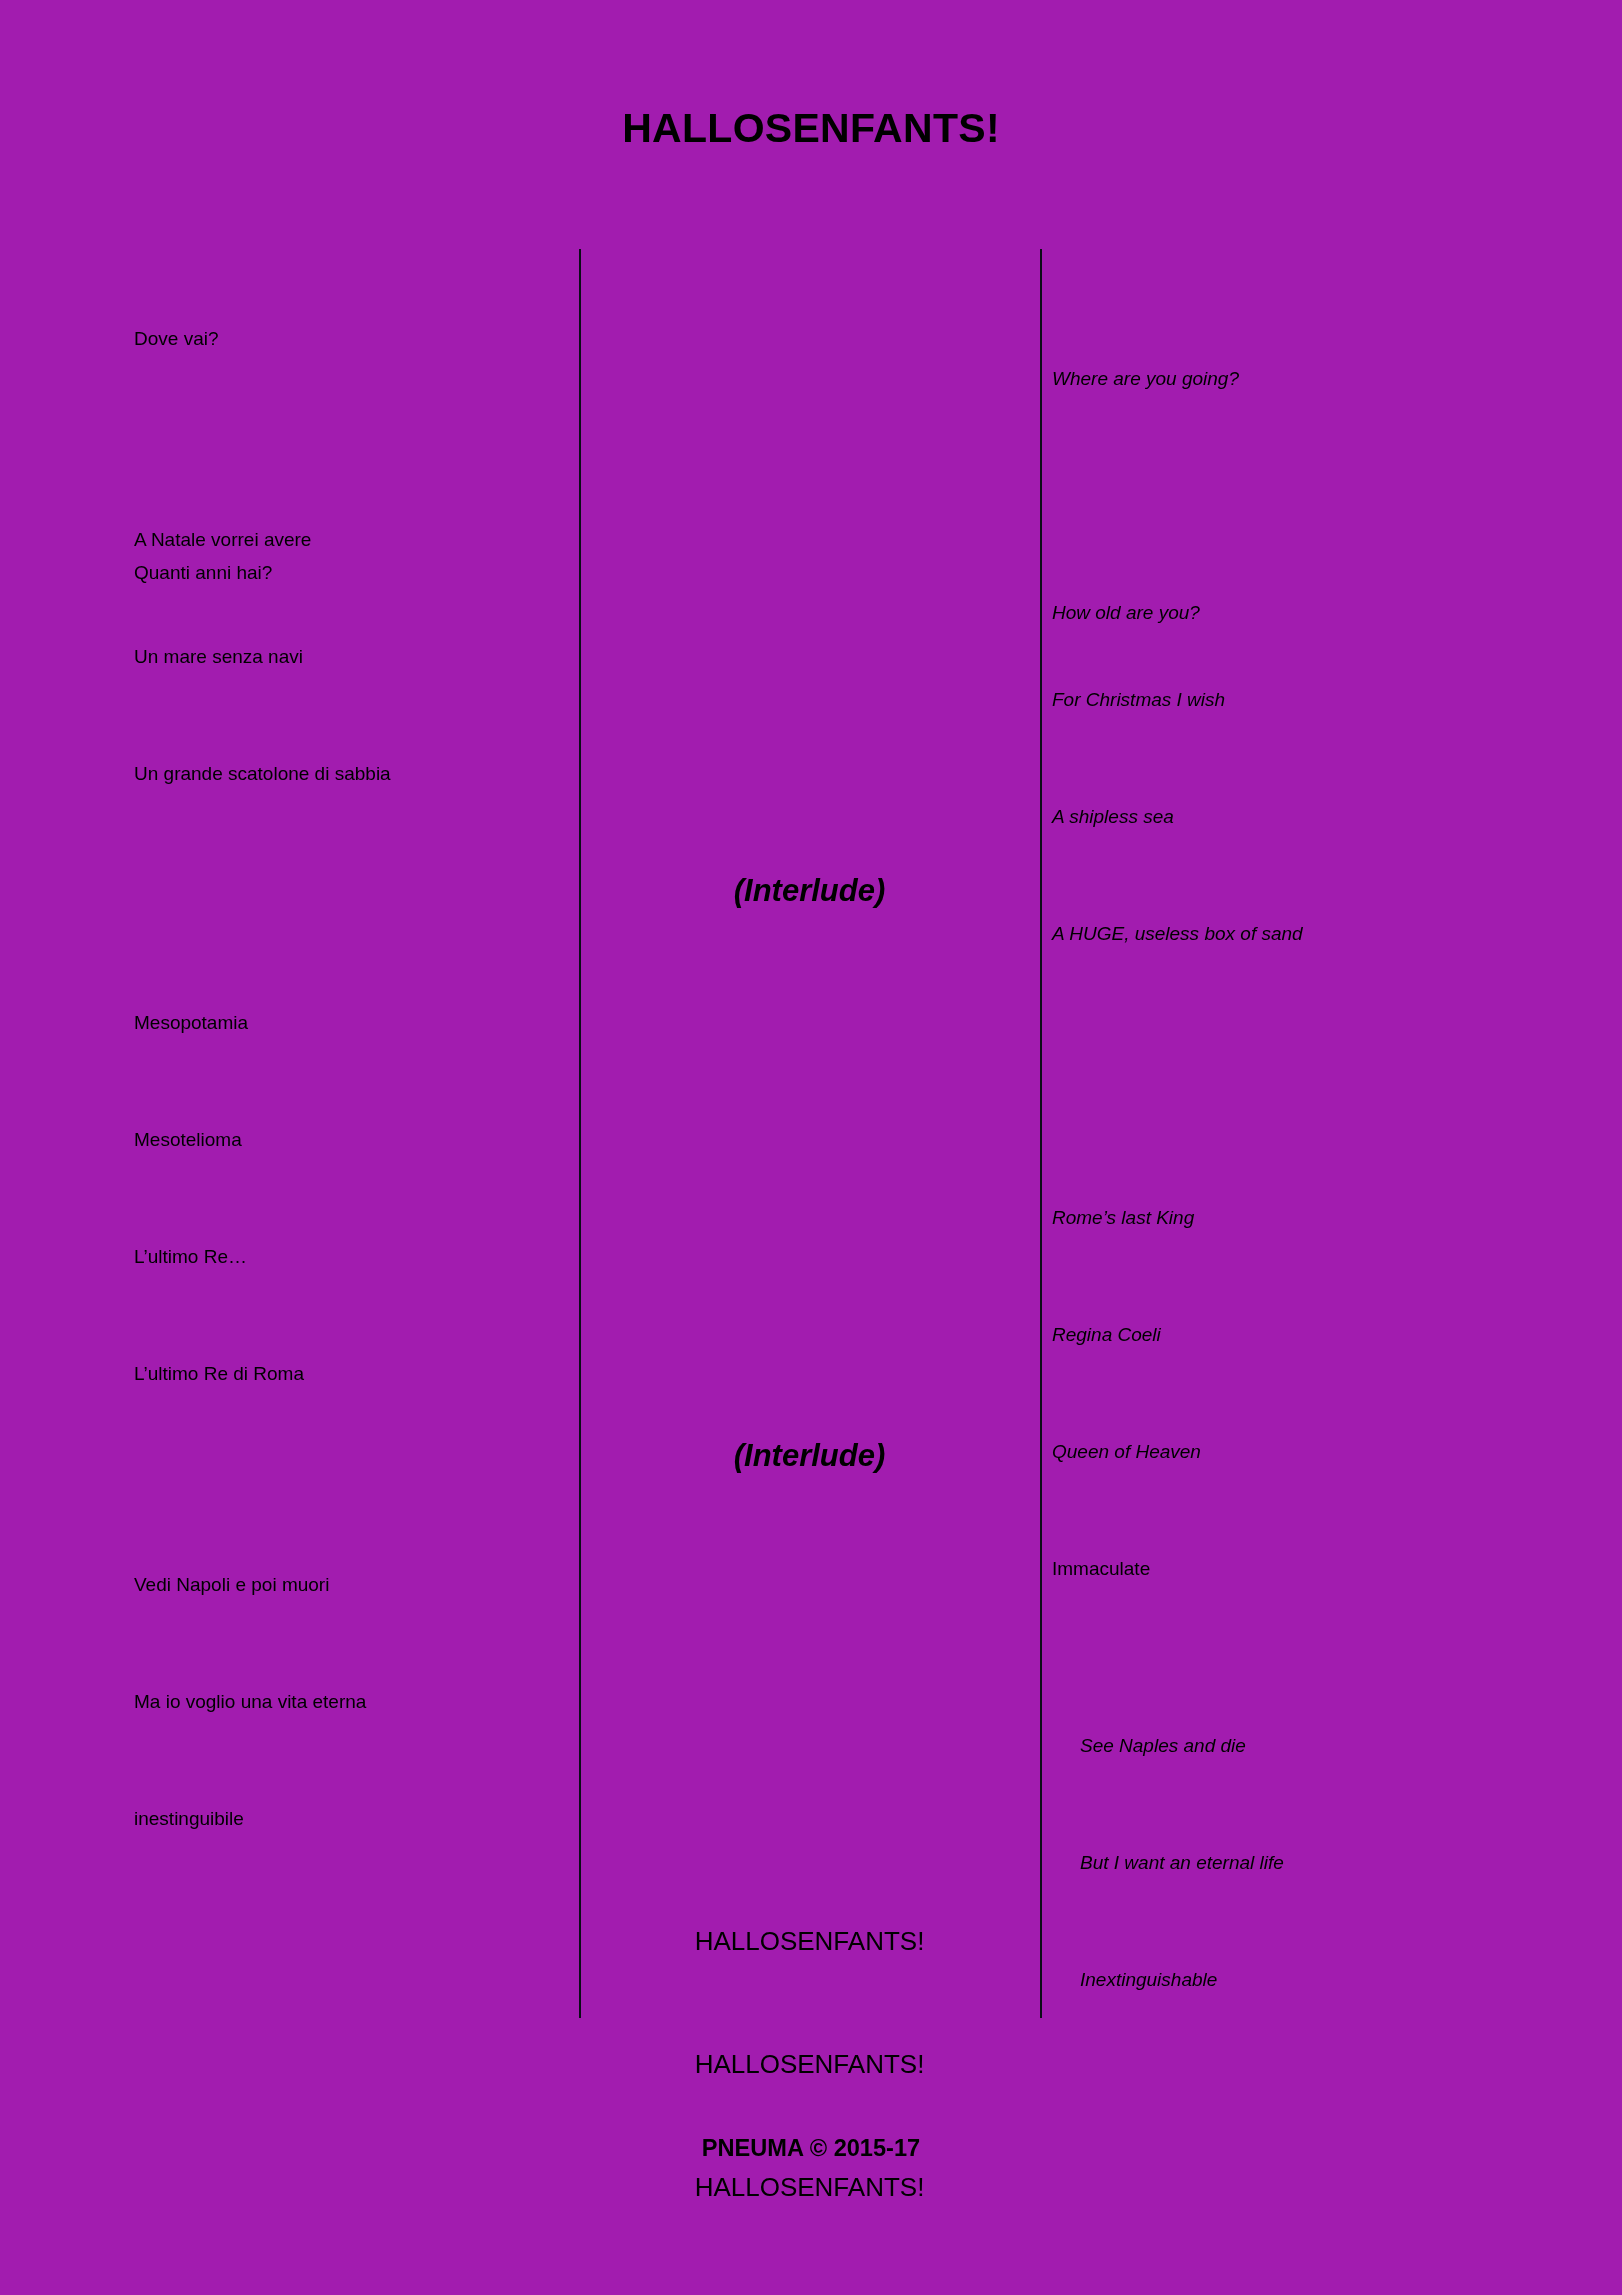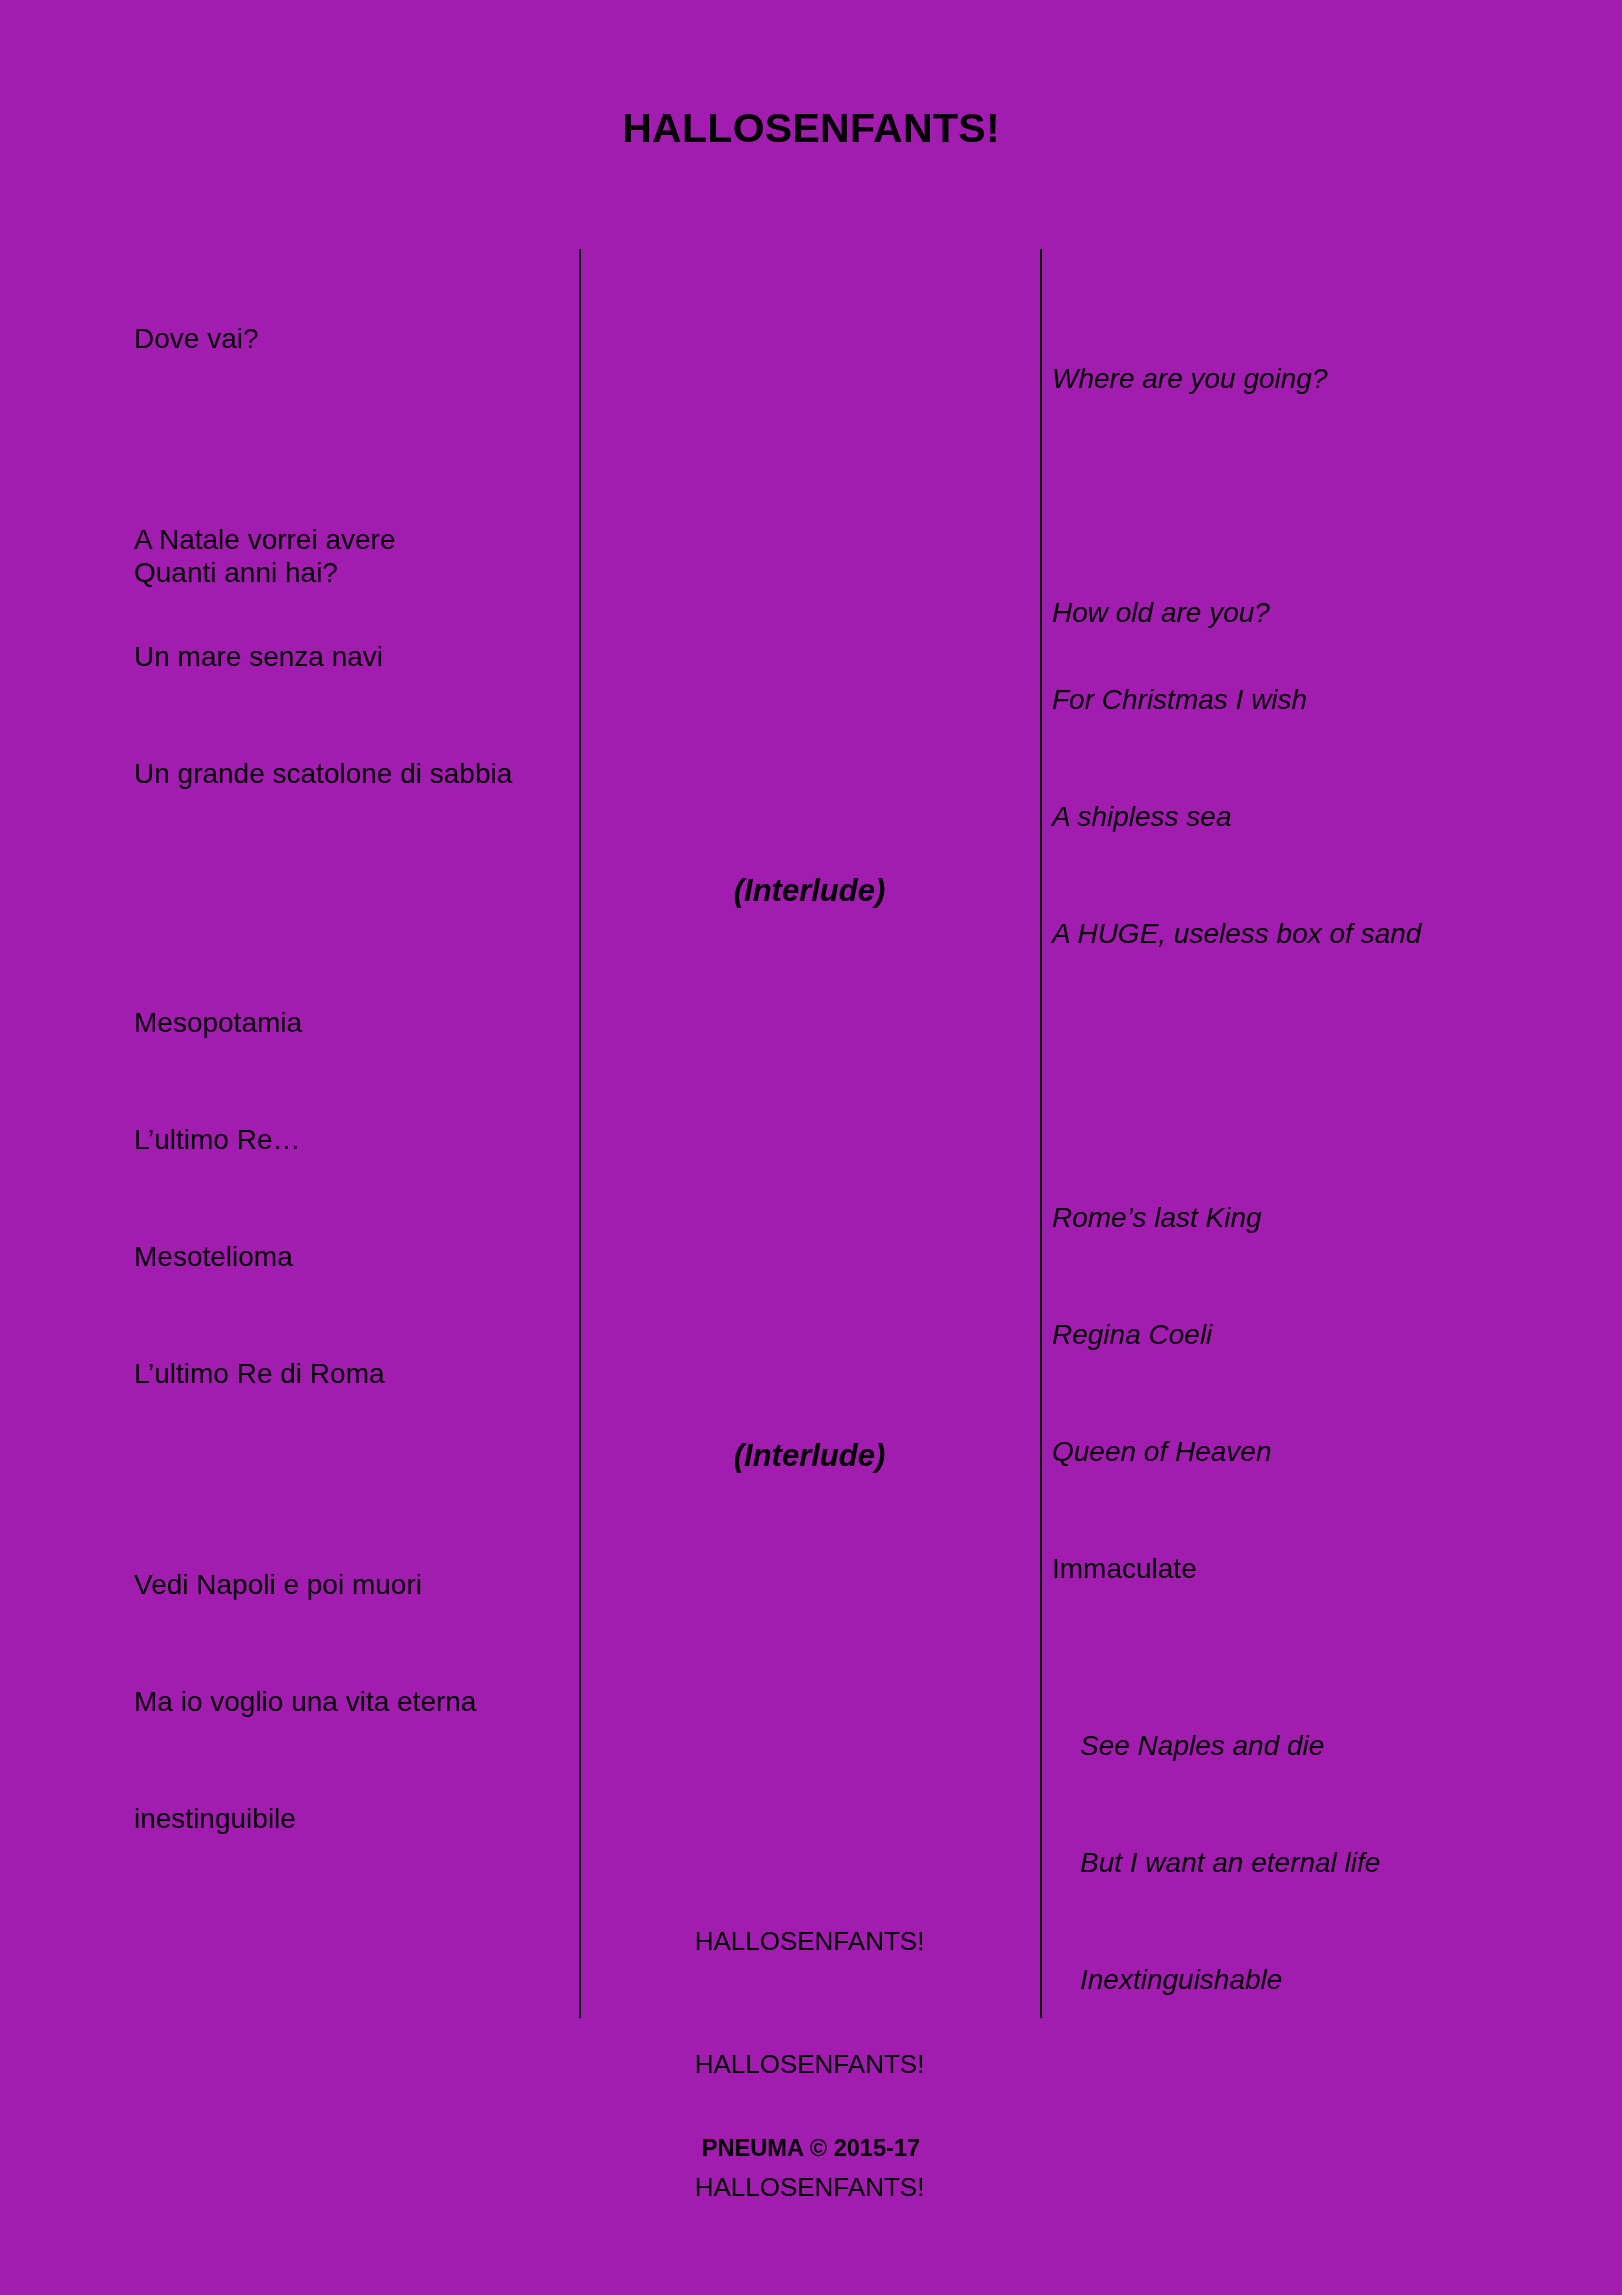--- a/index.html
+++ b/index.html
@@ -39,21 +39,21 @@
     height: 1769px;
     width: 2px;
     background: #0b0d17;
   }
   #divider-left  { left: 579px; }
   #divider-right { left: 1040px; }
 
   
   .block {
     position: absolute;
-    font-size: 28px;
+    font-size: 19px;
     line-height: 39px;
     white-space: pre-wrap;
   }
   .col-original {
     left: 134px;
     width: 432px;
     font-weight: normal;
     font-style: normal;
   }
   .col-translation {
@@ -111,22 +111,22 @@
   </div>
 
   <div class="block col-original" style="top:442px;">
     <span class="line">A Natale vorrei avere</span>
     <span class="line">Un mare senza navi</span>
     <span class="line">Un grande scatolone di sabbia</span>
   </div>
 
   <div class="block col-original" style="top:925px;">
     <span class="line">Mesopotamia</span>
+    <span class="line">Mesotelioma</span>
     <span class="line">L’ultimo Re…</span>
-    <span class="line">Mesotelioma</span>
     <span class="line">L’ultimo Re di Roma</span>
   </div>
 
   <div class="block col-original" style="top:1487px;">
     <span class="line">Vedi Napoli e poi muori</span>
     <span class="line">Ma io voglio una vita eterna</span>
     <span class="line">inestinguibile</span>
   </div>
 
   <div class="block col-center interlude" style="top:793px;">

